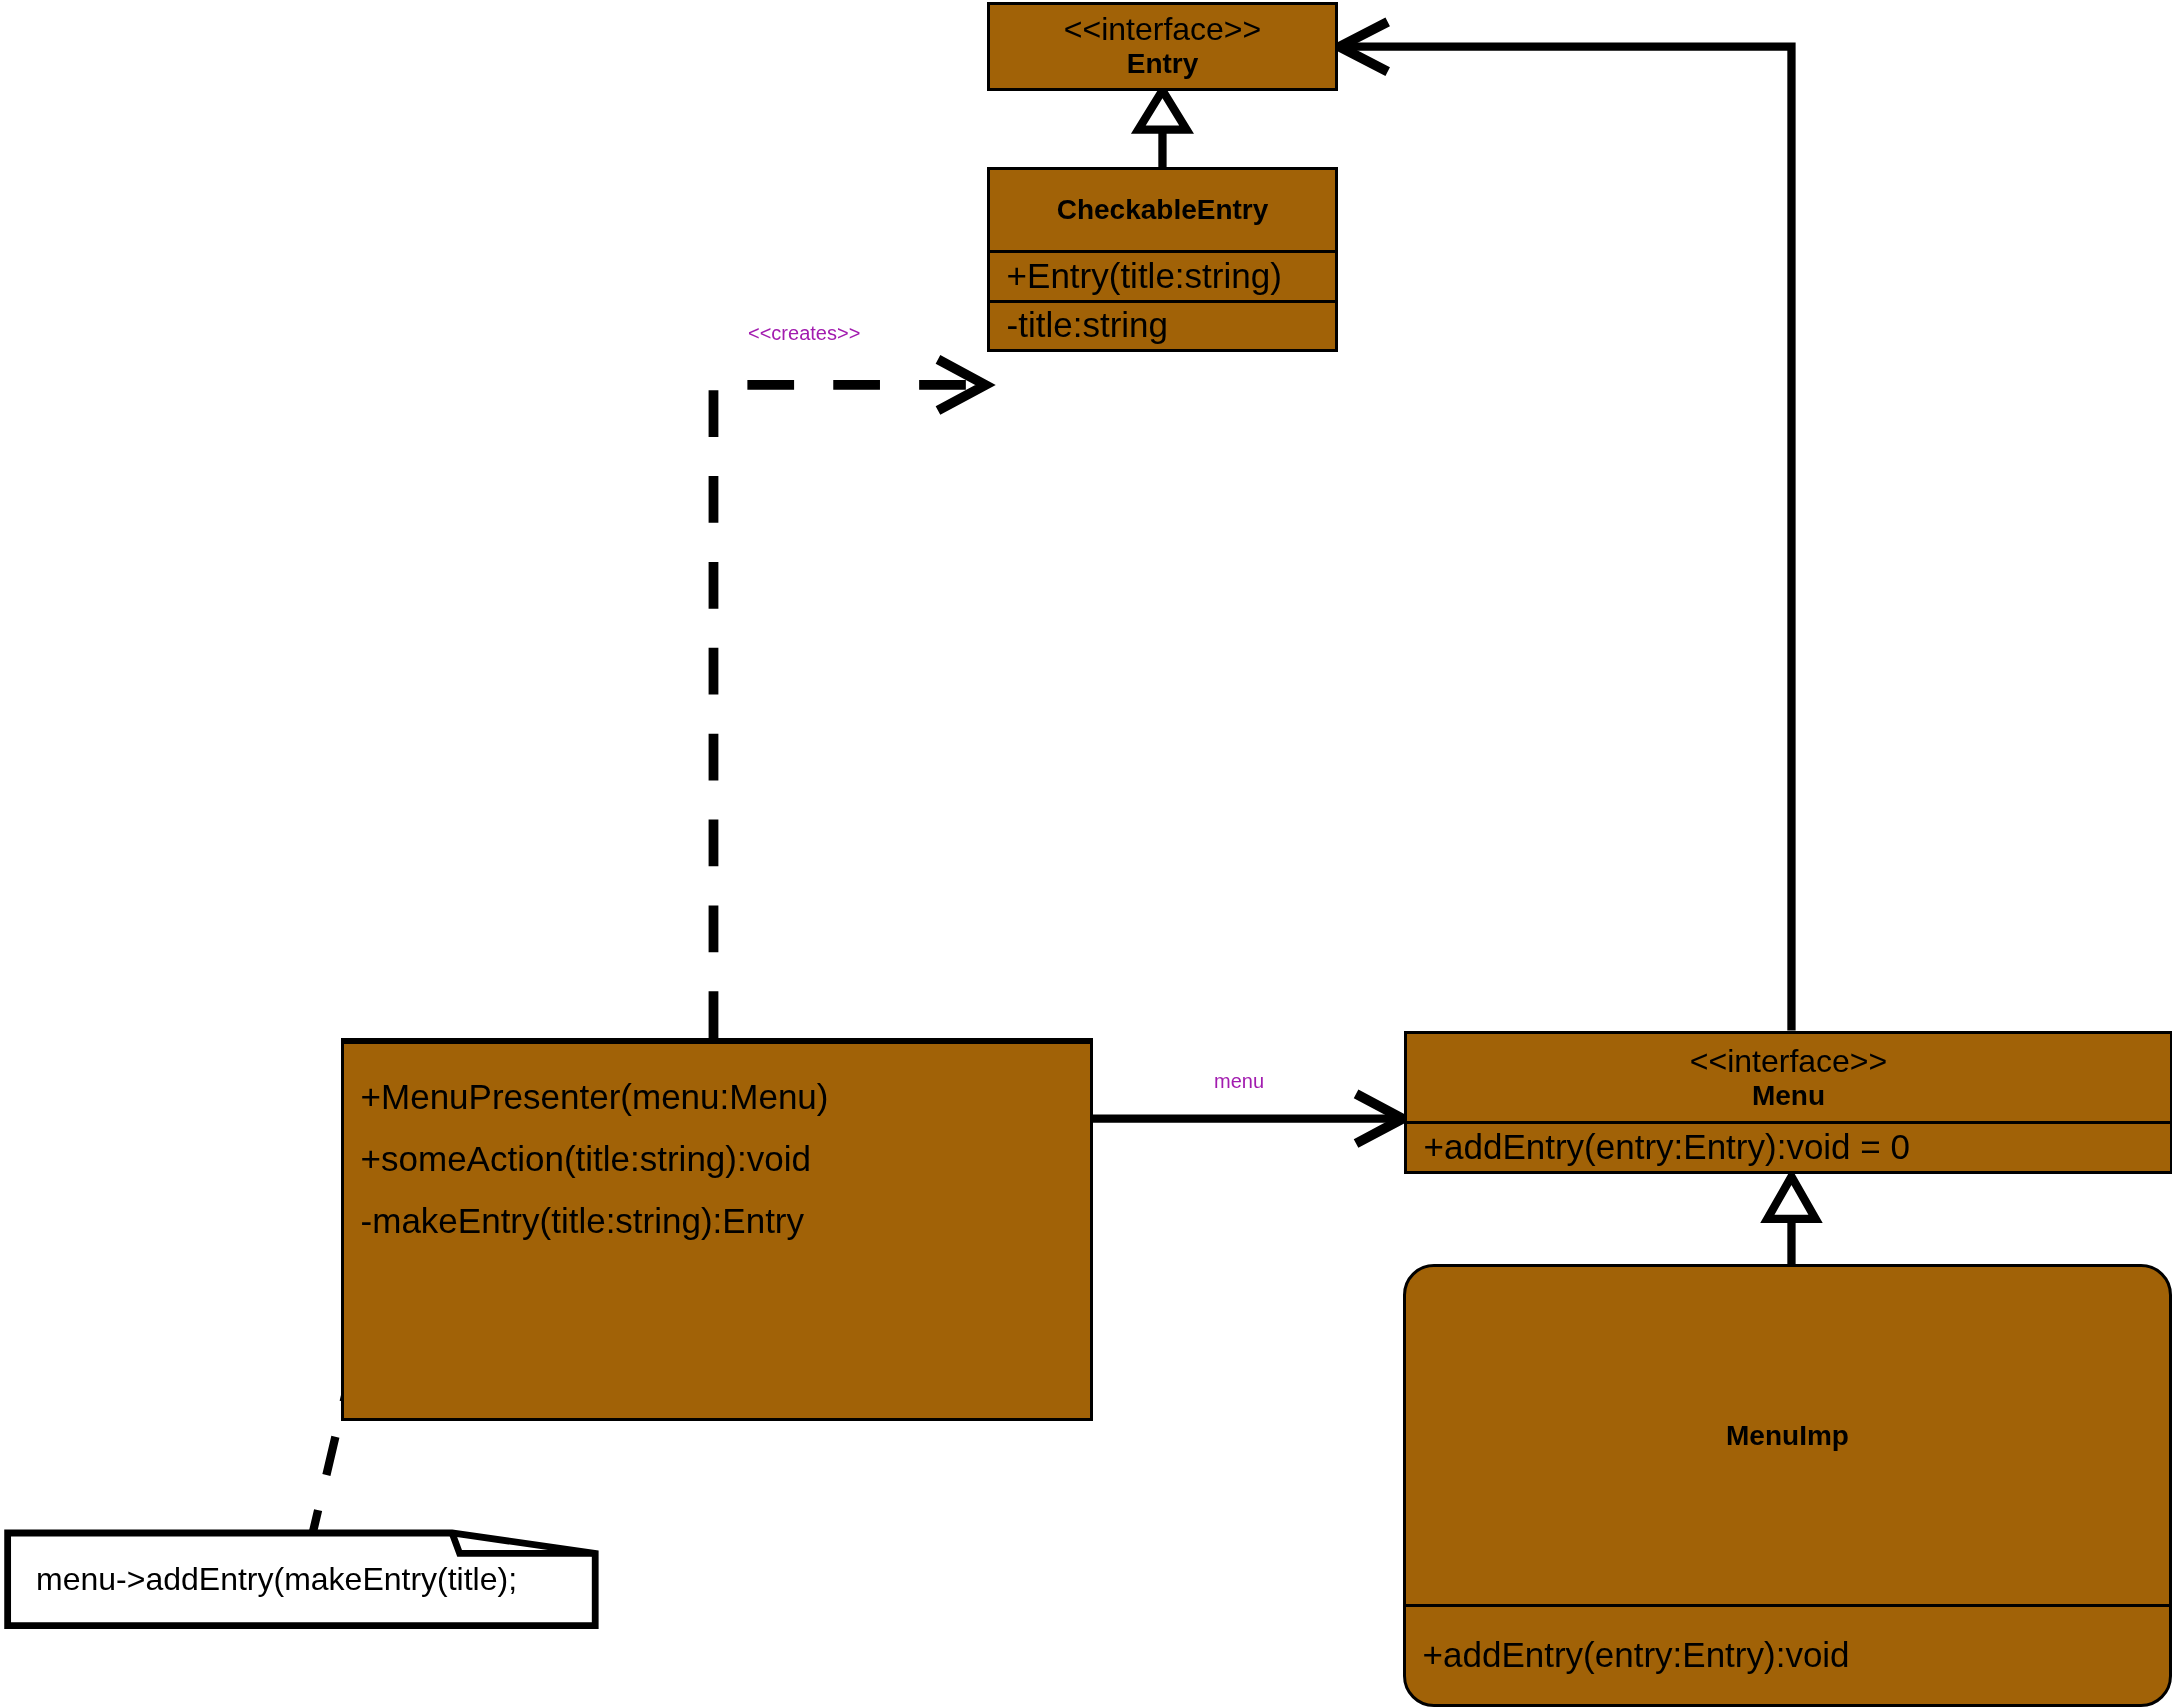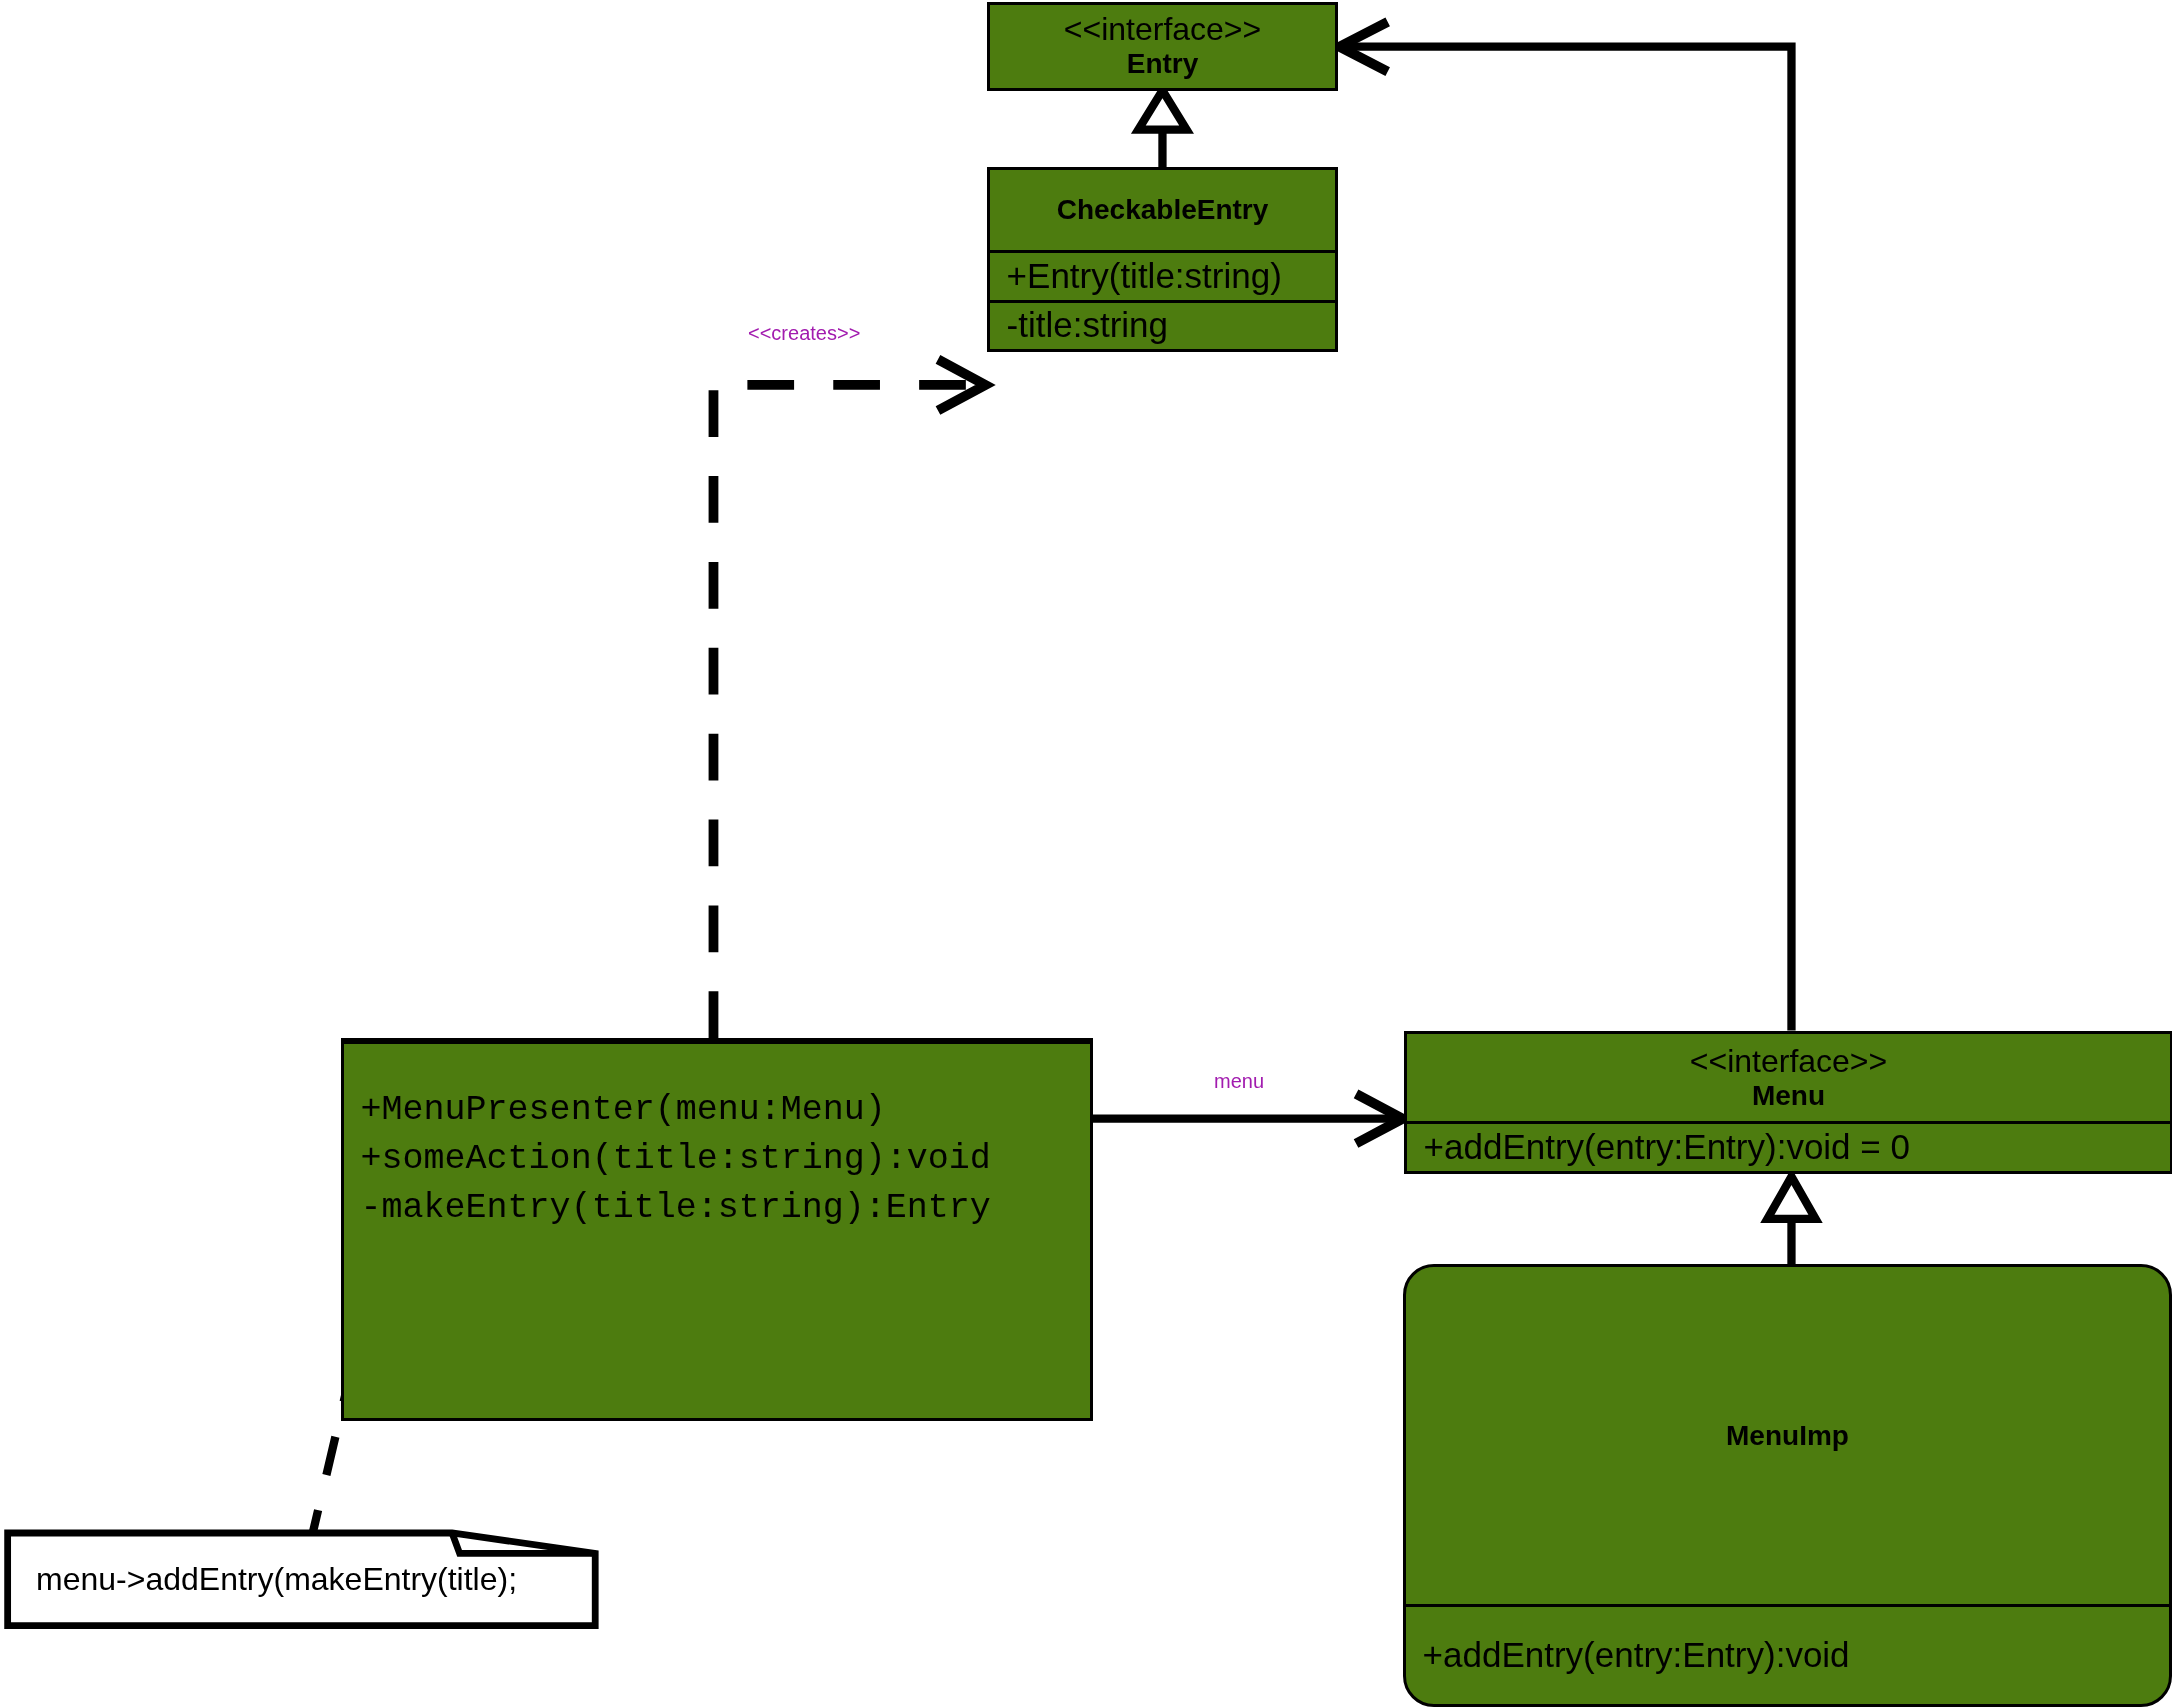--- a/index.html
+++ b/index.html
@@ -20,21 +20,21 @@
     left: 0;
     top: 0;
     width: 2172px;
     height: 1707px;
     pointer-events: none;
   }
   .uml-class {
     position: absolute;
     box-sizing: border-box;
     border: 3.8px solid #000000;
-    background: #4d7c0f;
+    background: #a16207;
     display: flex;
     flex-direction: column;
   }
   .class-header {
     box-sizing: border-box;
     display: flex;
     flex-direction: column;
     align-items: center;
     justify-content: center;
     text-align: center;
@@ -137,21 +137,21 @@
     </div>
     <div class="compartment" style="height:51px;">
       <div class="member">+Entry(title:string)</div>
     </div>
     <div class="compartment" style="height:51px;">
       <div class="member">-title:string</div>
     </div>
   </div>
 
   <div class="uml-class" style="left:341px; top:1038px; width:752px; height:383px;">
-    <div class="compartment" style="height:234px; gap:6px;font-family:Liberation Mono, monospace;">
+    <div class="compartment" style="height:234px; gap:19px;">
       <div class="member">+MenuPresenter(menu:Menu)</div>
       <div class="member">+someAction(title:string):void</div>
       <div class="member">-makeEntry(title:string):Entry</div>
     </div>
   </div>
 
   <div class="uml-class" style="left:1404px; top:1031px; width:769px; height:143px;">
     <div class="class-header" style="height:88px;">
       <div class="stereotype">&lt;&lt;interface&gt;&gt;</div>
       <div class="class-name">Menu</div>

